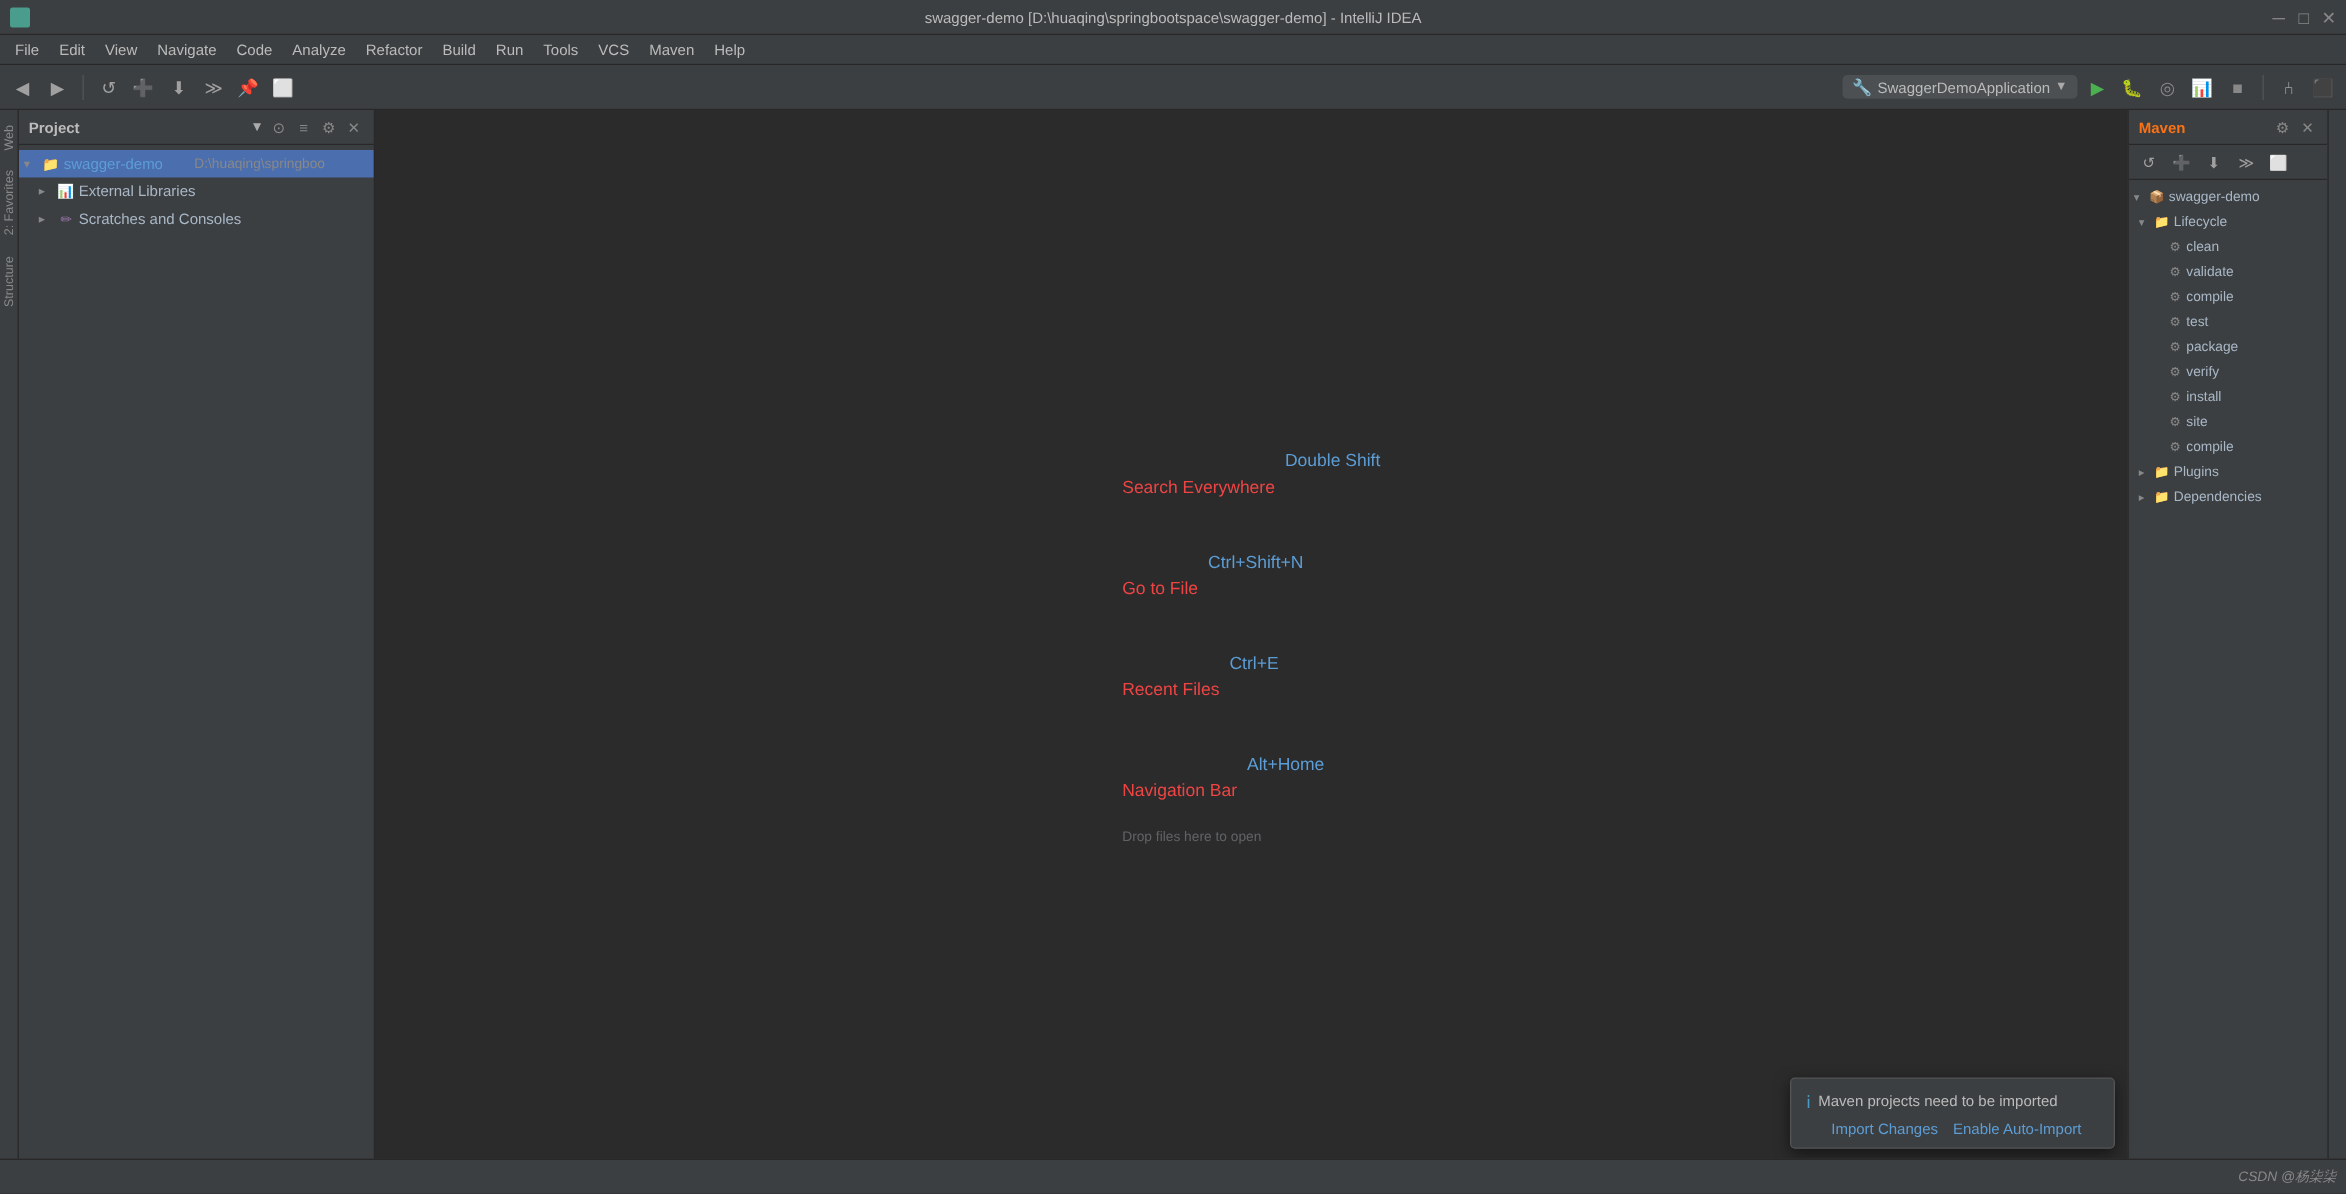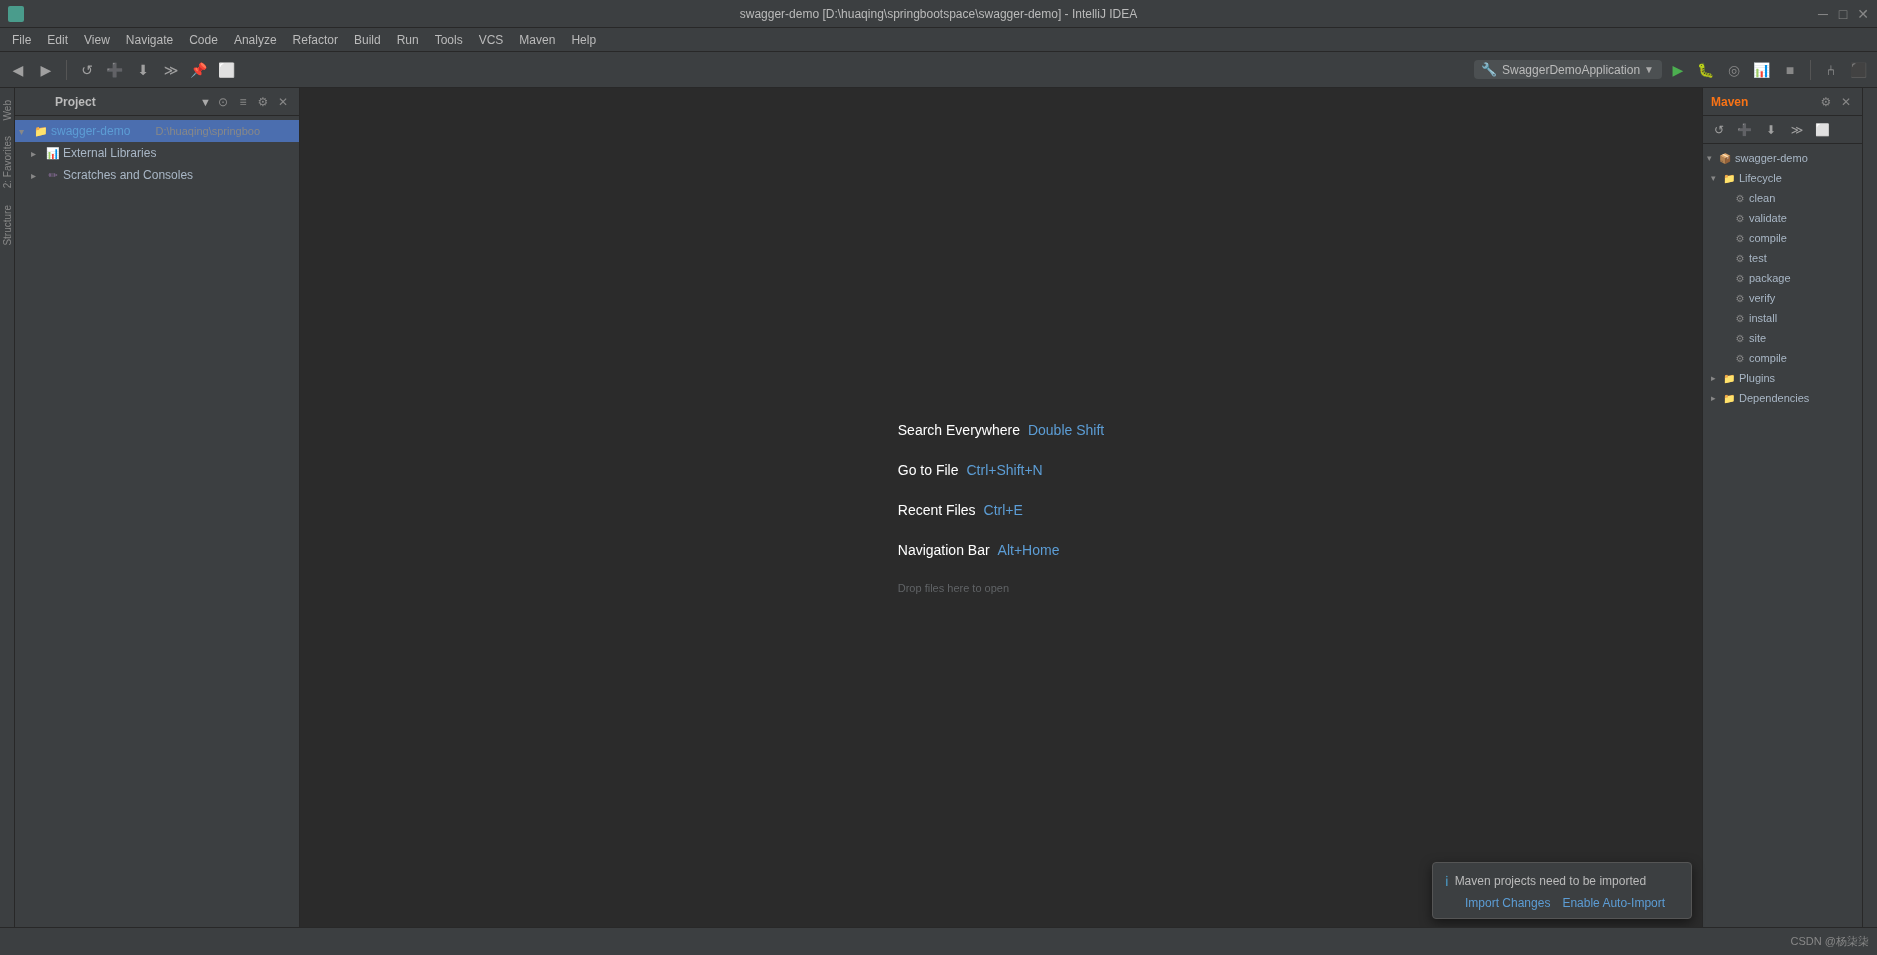--- a/index.html
+++ b/index.html
@@ -167,21 +167,20 @@
       align-items: center;
       padding: 0 8px;
       border-bottom: 1px solid #282828;
       gap: 4px;
     }
     #project-header .panel-title {
       font-size: 12px;
       color: #bbbbbb;
       font-weight: bold;
       flex: 1;
-      margin-left: 32px;
     }
     .panel-icon {
       width: 16px; height: 16px;
       display: flex; align-items: center; justify-content: center;
       color: #888;
       cursor: pointer;
       font-size: 12px;
     }
     #project-tree {
       flex: 1;
@@ -234,21 +233,22 @@
       gap: 24px;
       align-items: flex-start;
     }
     .hint-row {
       display: flex;
       align-items: center;
       gap: 8px;
     }
     .hint-label {
       font-size: 14px;
-      color: #ffffff;
+      color: #ef4444;
+      margin-top: 41px;
     }
     .hint-shortcut {
       font-size: 14px;
       color: #5c9dd5;
     }
     .hint-plain {
       font-size: 11px;
       color: #606366;
     }
 
@@ -335,20 +335,21 @@
       border-top: 1px solid #282828;
       display: flex;
       align-items: center;
       padding: 0 8px;
       position: absolute;
       bottom: 0;
     }
     #status-bar .status-text {
       font-size: 11px;
       color: #888;
+      font-style: italic;
     }
 
     
     #notification {
       position: absolute;
       bottom: 36px;
       right: 185px;
       background: #3c3f41;
       border: 1px solid #555;
       border-radius: 4px;

